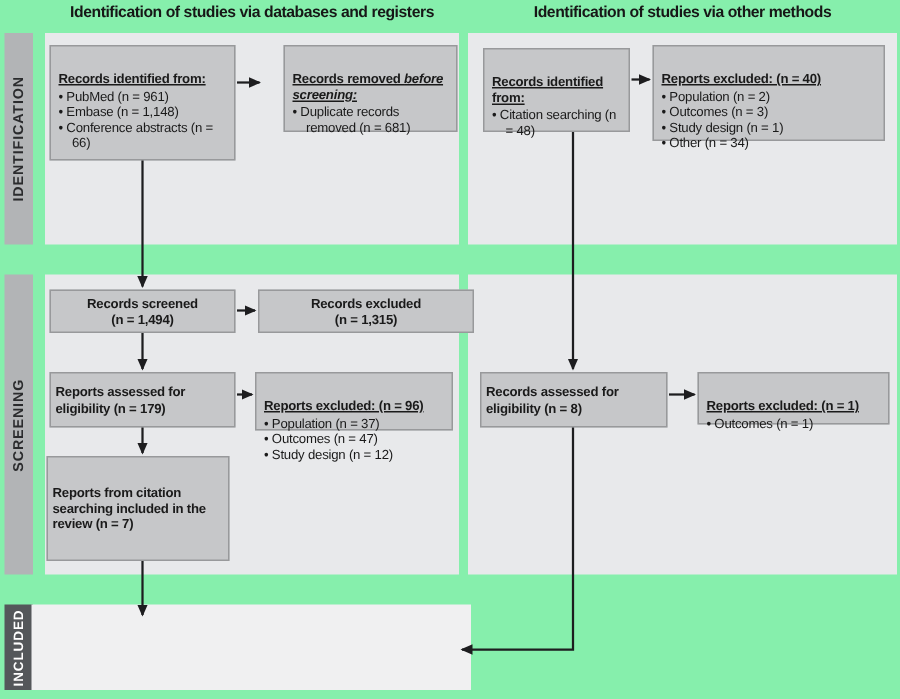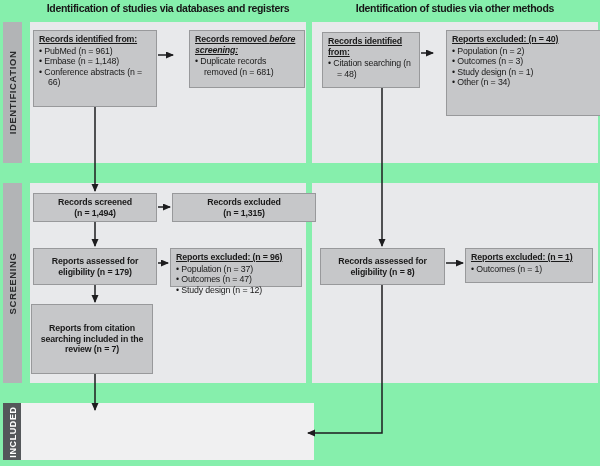--- a/index.html
+++ b/index.html
@@ -24,23 +24,23 @@
   .band-dark span { color:#ffffff; font-size:9px; }
   .panel { position:absolute; background:#e8e9eb; }
   .panel-included { background:#f0f0f1; }
   .box {
     position:absolute; background:#c6c7c9; border:1px solid #98999b;
     box-sizing:border-box; font-size:8.8px; line-height:1.2;
     letter-spacing:-0.15px; color:#1a1a1a;
   }
   .box.center {
     display:flex; flex-direction:column; align-items:center; justify-content:center;
-    text-align:center; font-weight:bold; padding:2px 3px;
+    text-align:left; font-weight:bold; padding:2px 3px;
   }
-  .box.list { padding:3px 4px 3px 5px; }
+  .box.list { padding:16px 4px 3px 5px; }
   .bt { font-weight:bold; }
   .u  { text-decoration:underline; }
   .i  { font-style:italic; }
   ul.items { margin:1px 0 0 0; padding:0; list-style:none; }
   ul.items li { padding-left:9px; text-indent:-9px; }
   ul.items li::before { content:"\2022\00a0"; }
   .box.total {
     background:#54575a; border:1px solid #3e4144; color:#ffffff;
     font-size:9.5px; letter-spacing:-0.1px;
   }
@@ -115,21 +115,21 @@
   </div>
 
 
   <div class="box list" style="left:322px;top:32px;width:98px;height:56px">
     <div class="bt u">Records identified from:</div>
     <ul class="items">
       <li>Citation searching (n = 48)</li>
     </ul>
   </div>
 
-  <div class="box list" style="left:446px;top:30px;width:155px;height:86px">
+  <div class="box list" style="left:435px;top:30px;width:155px;height:64px">
     <div class="bt u">Reports excluded: (n = 40)</div>
     <ul class="items">
       <li>Population (n = 2)</li>
       <li>Outcomes (n = 3)</li>
       <li>Study design (n = 1)</li>
       <li>Other (n = 34)</li>
     </ul>
   </div>
 
   <div class="box center" style="left:320px;top:248px;width:125px;height:37px">

